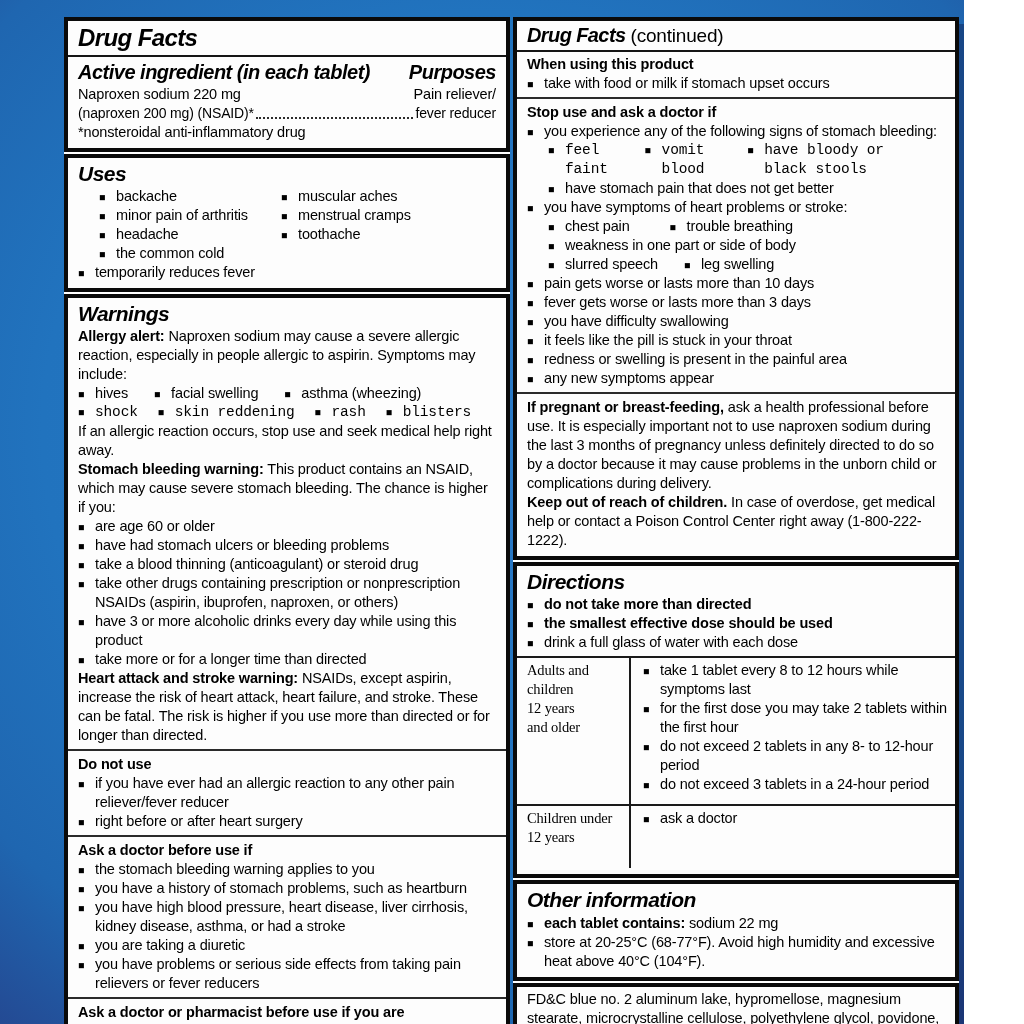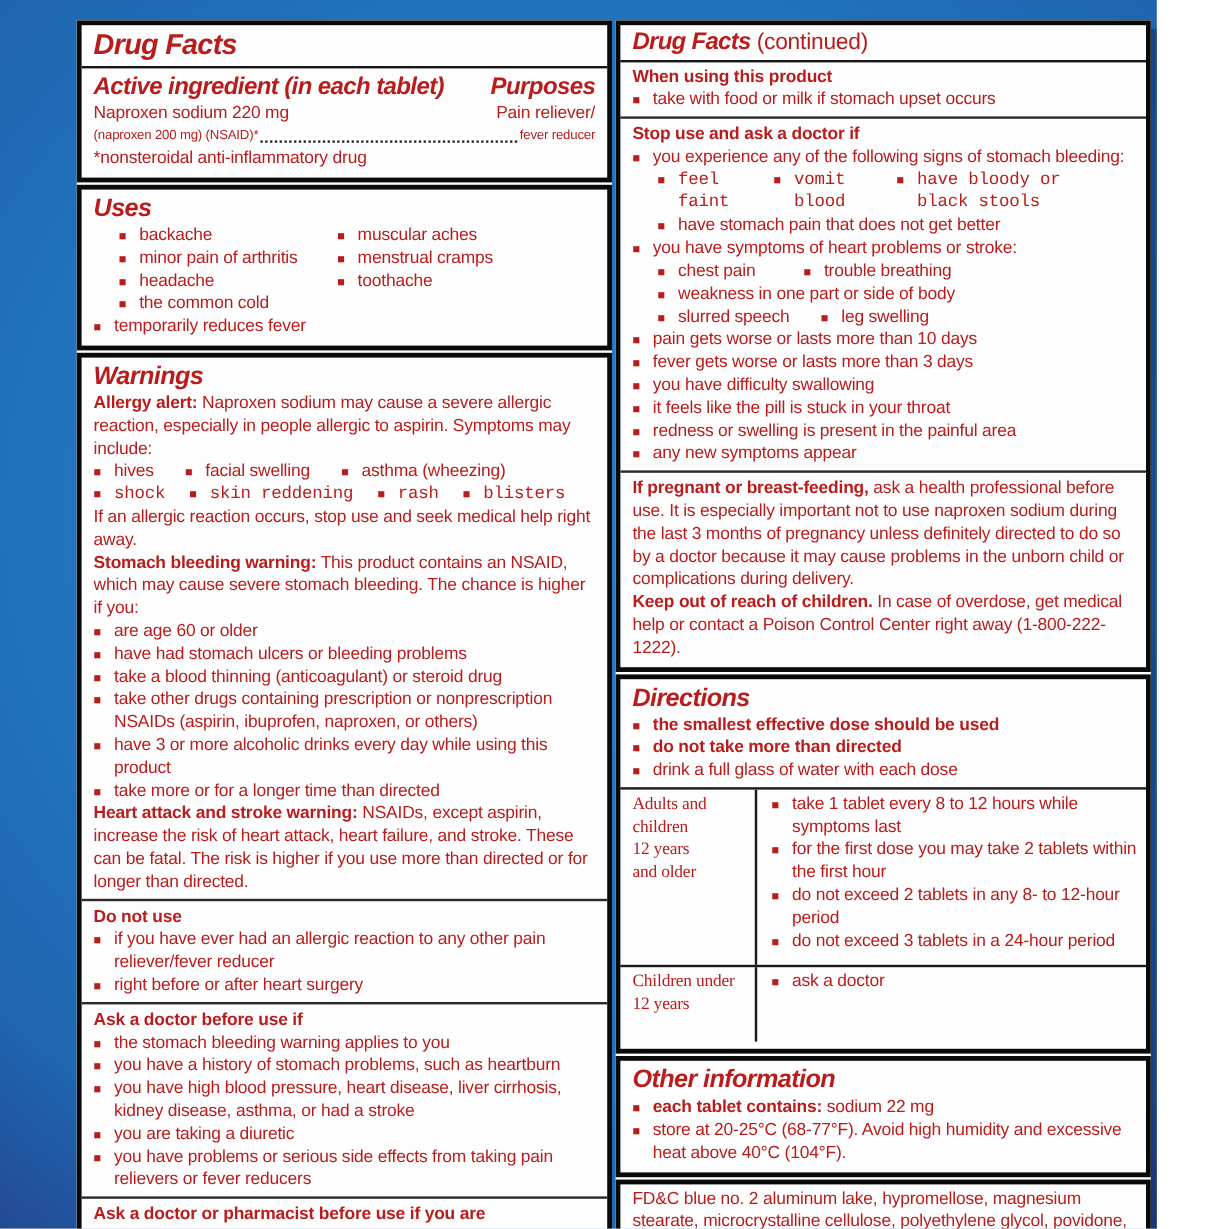--- a/index.html
+++ b/index.html
@@ -1,39 +1,39 @@
 <!DOCTYPE html>
 <html><head>
 <meta charset="utf-8">
 <style>
   html,body{margin:0;padding:0;}
   .stage{
     position:relative;width:964px;height:1024px;overflow:hidden;
     background:radial-gradient(ellipse 95% 85% at 50% 42%, #2b7ac7 0%, #2173be 48%, #1f66b0 70%, #28327b 100%);
     font-family:"Liberation Sans","DejaVu Sans",sans-serif;
-    color:#b91c1c;letter-spacing:-0.15px;
+    color:#000000;letter-spacing:-0.15px;
   }
   .label-wrap{
     position:absolute;left:64px;top:17px;display:flex;gap:3px;
     box-shadow:6px 7px 0 rgba(16,22,70,0.40);
   }
   .col{width:446px;min-height:973px;display:flex;flex-direction:column;gap:2px;background:#fff;}
   .box{background:#fdfdfd;border:4px solid #0a0a0a;padding:3px 10px 6px;box-sizing:border-box;}
   .box.grow{flex:1;}
   .rule{border:0;border-top:2px solid #151515;margin:3px -10px;}
   .thinrule{border:0;border-top:2px solid #2a2a2a;margin:4px -10px;}
   .df-title{font-style:italic;font-weight:bold;font-size:24px;line-height:1.15;letter-spacing:-0.6px;}
   .df-cont{font-style:normal;font-weight:normal;font-size:19px;letter-spacing:-0.2px;}
   .sec-title{font-style:italic;font-weight:bold;font-size:21px;line-height:1.25;letter-spacing:-0.5px;}
   .subhead{font-weight:bold;font-size:14.5px;line-height:19px;}
   .txt{font-size:14.5px;line-height:19px;}
   .bold{font-weight:bold;}
   .hdrow{display:flex;justify-content:space-between;align-items:baseline;}
   .flexline{display:flex;justify-content:space-between;font-size:14.5px;line-height:19px;}
-  .leadline{display:flex;font-size:11px;line-height:19px;}
+  .leadline{display:flex;font-size:14px;line-height:19px;}
   .leader{flex:1;border-bottom:2px dotted #2b2b2b;align-self:flex-end;margin:0 2px 4px;}
   
   .b{position:relative;padding-left:17px;font-size:14.5px;line-height:19px;}
   .b::before{content:"■";position:absolute;left:0;top:1px;font-size:10.5px;}
   .b.bold{font-weight:bold;}
   .sub{margin-left:21px;}
   .chips{display:flex;font-size:14.5px;line-height:19px;}
   .chips .b{margin-right:0;}
   .g26 > .b{margin-right:26px;text-align:center;}
   .g20 > .b{margin-right:20px;font-family:Liberation Mono, monospace;}
@@ -162,22 +162,22 @@
         <div class="b">it feels like the pill is stuck in your throat</div>
         <div class="b">redness or swelling is present in the painful area</div>
         <div class="b">any new symptoms appear</div>
         <div class="thinrule"></div>
         <div class="txt"><span class="bold">If pregnant or breast-feeding,</span><span> ask a health professional before use. It is especially important not to use naproxen sodium during the last 3 months of pregnancy unless definitely directed to do so by a doctor because it may cause problems in the unborn child or complications during delivery.</span></div>
         <div class="txt"><span class="bold">Keep out of reach of children.</span><span> In case of overdose, get medical help or contact a Poison Control Center right away (1-800-222-1222).</span></div>
       </div>
 
       <div class="box">
         <div class="sec-title">Directions</div>
+        <div class="b bold">do not take more than directed</div>
         <div class="b bold">the smallest effective dose should be used</div>
-        <div class="b bold">do not take more than directed</div>
         <div class="b">drink a full glass of water with each dose</div>
         <div class="dose-table">
           <div class="dose-row">
             <div class="dose-label">
               <div>Adults and</div>
               <div>children</div>
               <div>12 years</div>
               <div>and older</div>
             </div>
             <div class="dose-content">

